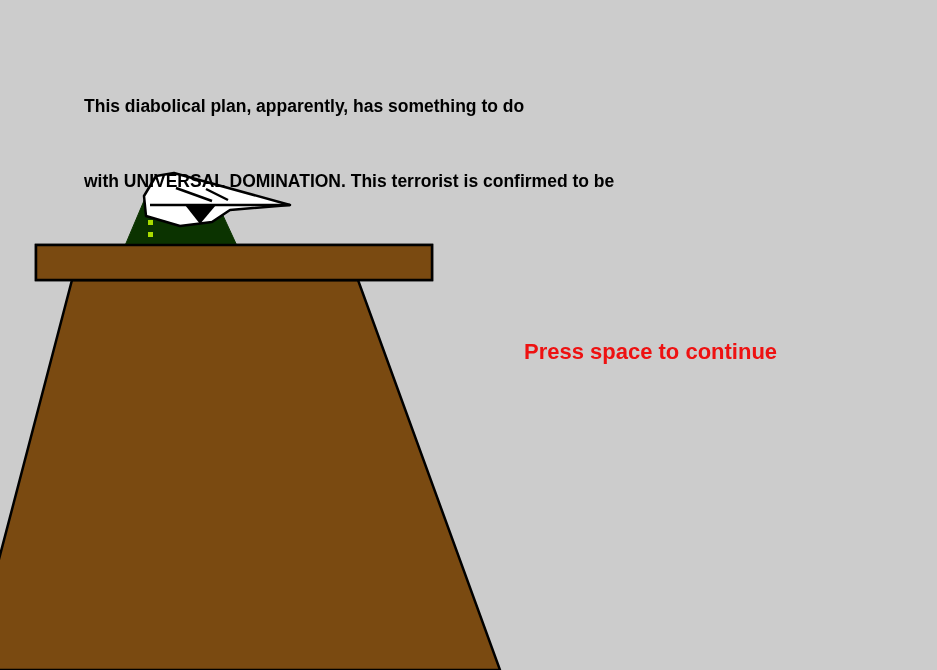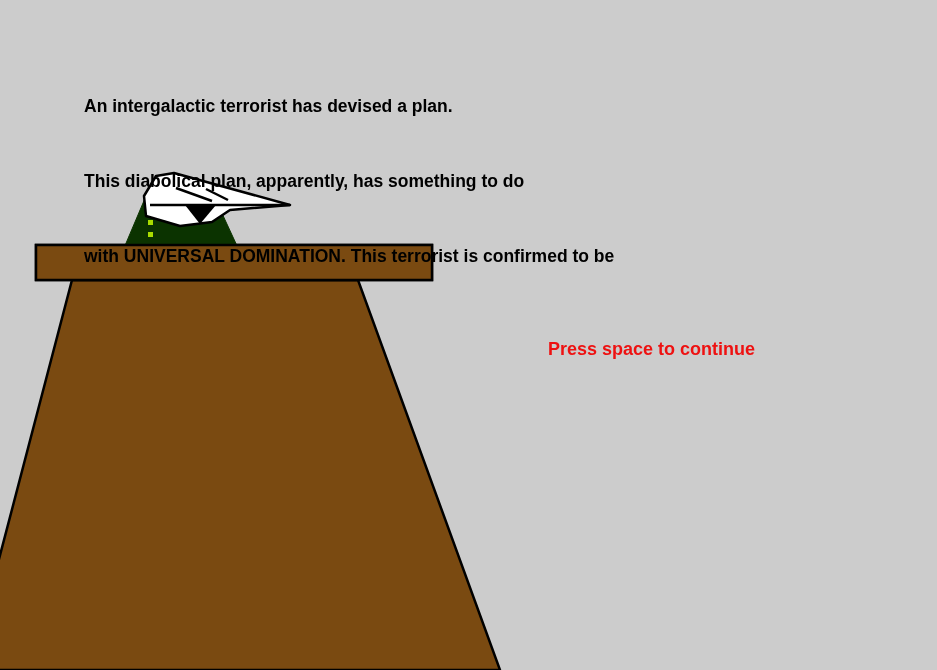--- a/index.html
+++ b/index.html
@@ -38,25 +38,24 @@
   }
   #narration .line {
     display: block;
     white-space: pre;
   }
   #prompt {
     position: absolute;
     left: 524px;
     top: 339px;
     font-family: "Liberation Sans", sans-serif;
-    font-size: 18px;
+    font-size: 22px;
     font-weight: bold;
     color: #ee1111;
     white-space: pre;
-    margin-left: 24px;
   }
 </style>
 </head>
 <body>
 
 <div id="stage">
 
   <svg id="scene-svg" viewBox="0 0 937 670">
 
     <polygon points="72,280 358,280 500,670 -30,670" fill="#7a4a11" stroke="#000000" stroke-width="2.5"></polygon>
@@ -77,20 +76,19 @@
       <path d="M 176 188 L 212 201" stroke="#000000" stroke-width="2.5" fill="none"></path>
       <path d="M 206 189 L 228 200" stroke="#000000" stroke-width="2.5" fill="none"></path>
 
       <polygon points="185,205 216,205 200,224" fill="#000000"></polygon>
     </g>
 
     <rect x="36" y="245" width="396" height="35" fill="#7a4a11" stroke="#000000" stroke-width="2.5"></rect>
   </svg>
 
   <div id="narration">
-    <span class="line">An intergalactic terrorist has devised a plan.</span>
     <span class="line">This diabolical plan, apparently, has something to do</span>
     <span class="line">with UNIVERSAL DOMINATION. This terrorist is confirmed to be</span>
   </div>
 
   <div id="prompt">Press space to continue</div>
 
 </div>
 
 </body></html>

